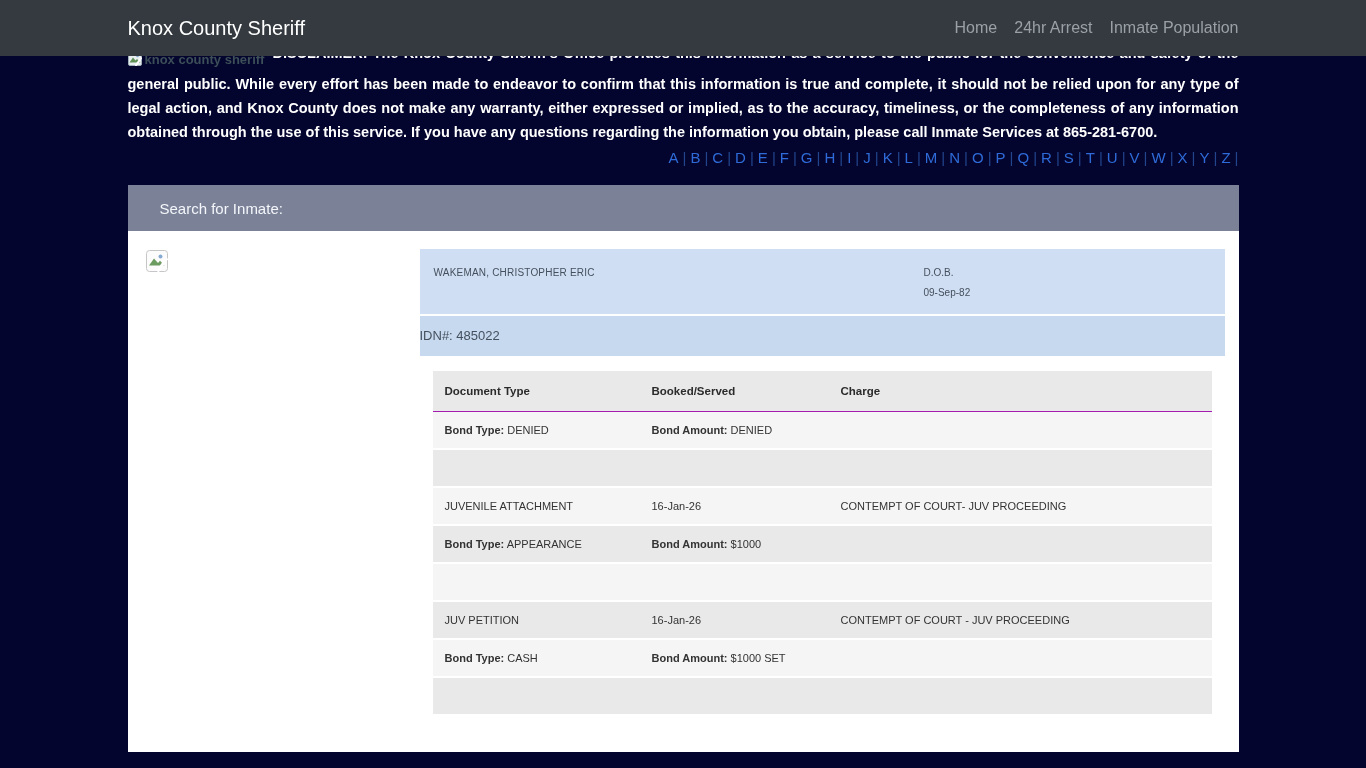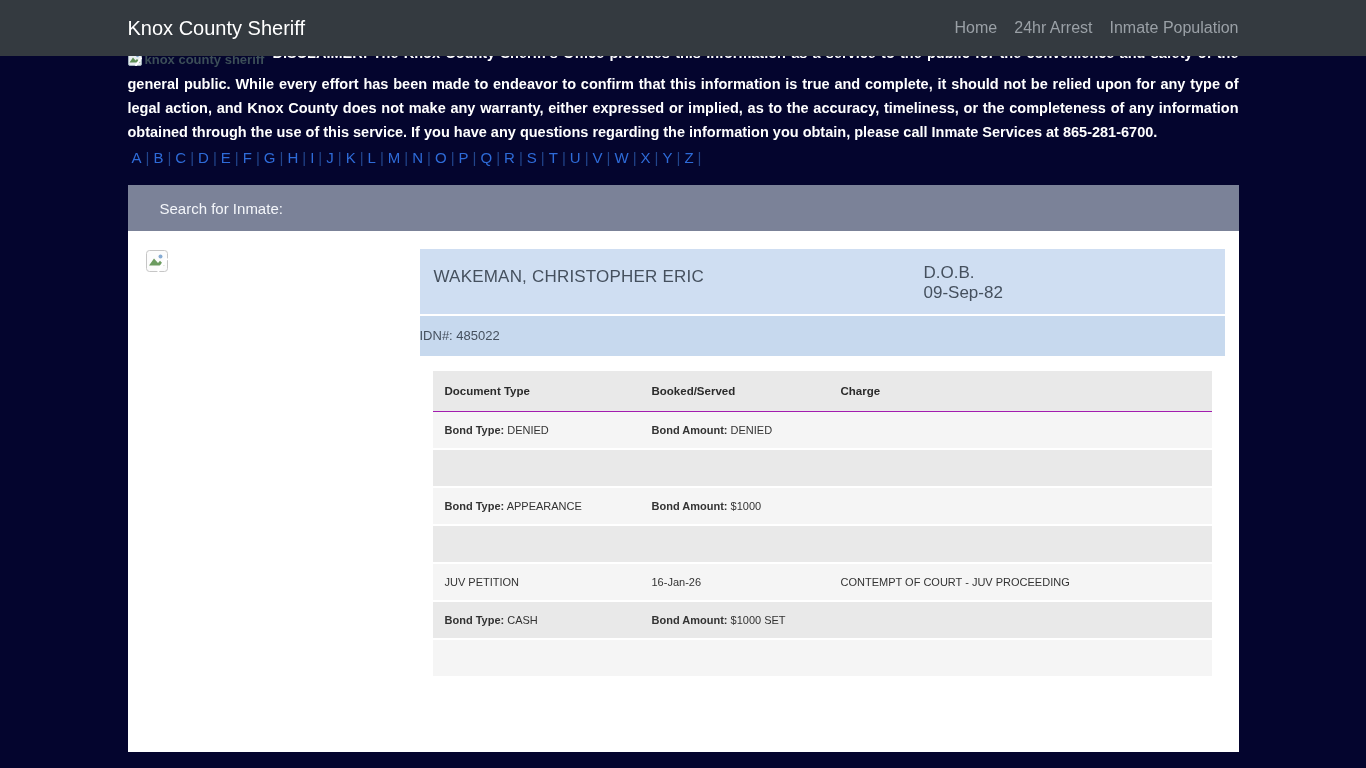--- a/index.html
+++ b/index.html
@@ -27,21 +27,21 @@
     color: #ffffff; font-weight: bold; font-size: 14.5px;
     line-height: 24px; text-align: justify;
   }
   .broken-img-inline {
     display: inline-block; vertical-align: -6px; margin-right: 8px;
     color: #3c4e57; font-size: 13px; font-weight: 600; white-space: nowrap;
   }
   .broken-img-inline svg { vertical-align: -2px; margin-right: 3px; }
 
   
-  .alphabet { text-align: left; margin-top: 5px; font-size: 15px; }
+  .alphabet { text-align: right; margin-top: 5px; font-size: 15px; }
   .alphabet a { color: #2e6bd8; text-decoration: none; padding: 0 4px; cursor: pointer; }
   .alphabet .sep { color: #22458c; }
 
   
   .search-bar {
     margin: 19px auto 0; height: 46px; background: #7b8298;
     display: flex; align-items: center; color: #f4f6fa; font-size: 15px;
   }
   .search-title { margin-left: 32px; }
   .search-form { display: flex; align-items: center; margin-left: auto; margin-right: 100px; }
@@ -58,21 +58,21 @@
     cursor: pointer;
   }
 
   
   .content { background: #ffffff; height: 521px; position: relative; }
   .mugshot { position: absolute; left: 18px; top: 19px; }
 
   .card { position: absolute; left: 292px; top: 18px; width: 805px; }
   .inmate-header {
     background: #cfdef2; height: 65px; position: relative;
-    font-size: 17px; color: #45505e;
+    font-size: 10px; color: #45505e;
   }
   .inmate-name { position: absolute; left: 14px; top: 18px; letter-spacing: 0.2px; }
   .dob-block { position: absolute; left: 504px; top: 14px; line-height: 20px; }
   .idn-row {
     background: #c7d9ee; margin-top: 2px; height: 40px; line-height: 40px;
     padding-left: 0; font-size: 13px; color: #45505e;
   }
 
   .charges { margin: 15px 13px 0 13px; }
   table { width: 779px; border-collapse: collapse; table-layout: fixed; font-size: 11px; color: #333333; }
@@ -154,20 +154,25 @@
         <tbody>
             <tr>
               <td><b>Bond Type:</b> DENIED</td>
               <td><b>Bond Amount:</b> DENIED</td>
               <td></td>
             </tr>
             <tr>
               <td colspan="3"></td>
             </tr>
             <tr>
+              <td>JUVENILE ATTACHMENT</td>
+              <td>16-Jan-26</td>
+              <td>CONTEMPT OF COURT- JUV PROCEEDING</td>
+            </tr>
+            <tr>
               <td><b>Bond Type:</b> APPEARANCE</td>
               <td><b>Bond Amount:</b> $1000</td>
               <td></td>
             </tr>
             <tr>
               <td colspan="3"></td>
             </tr>
             <tr>
               <td>JUV PETITION</td>
               <td>16-Jan-26</td>

